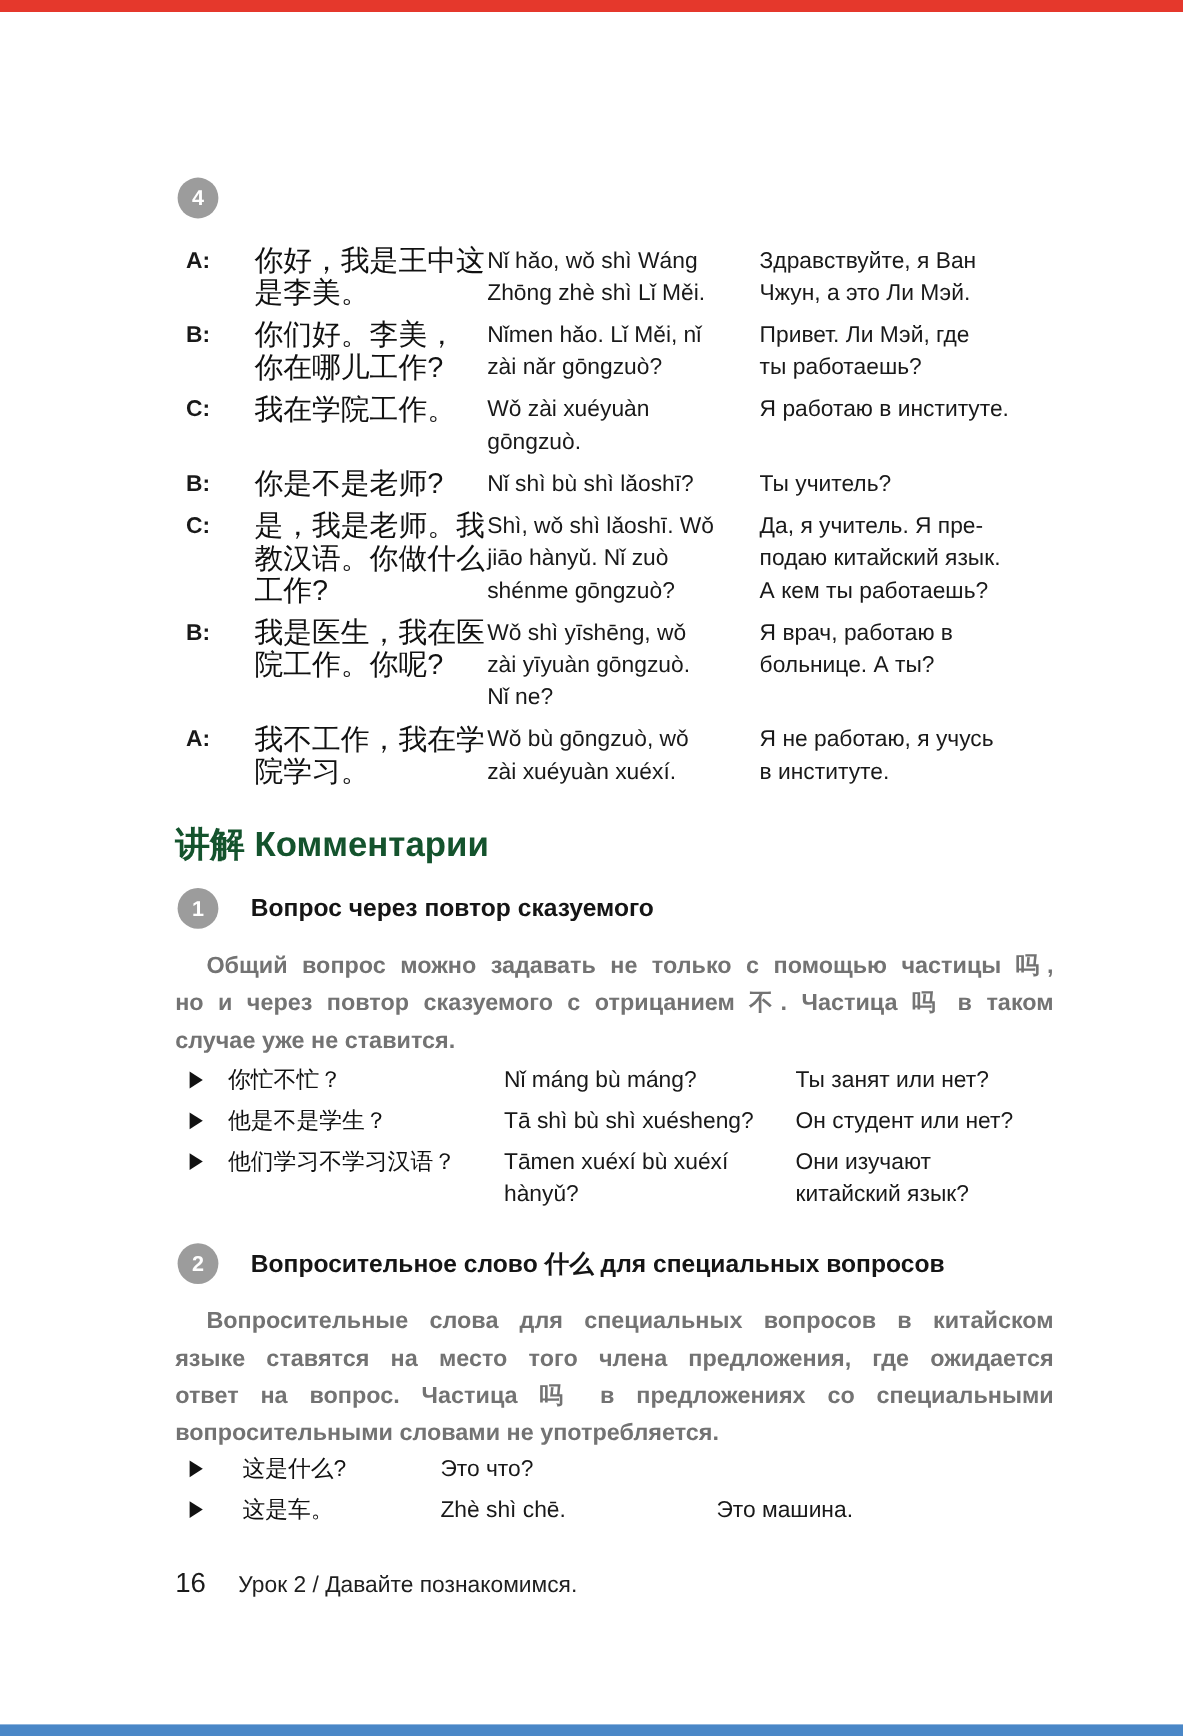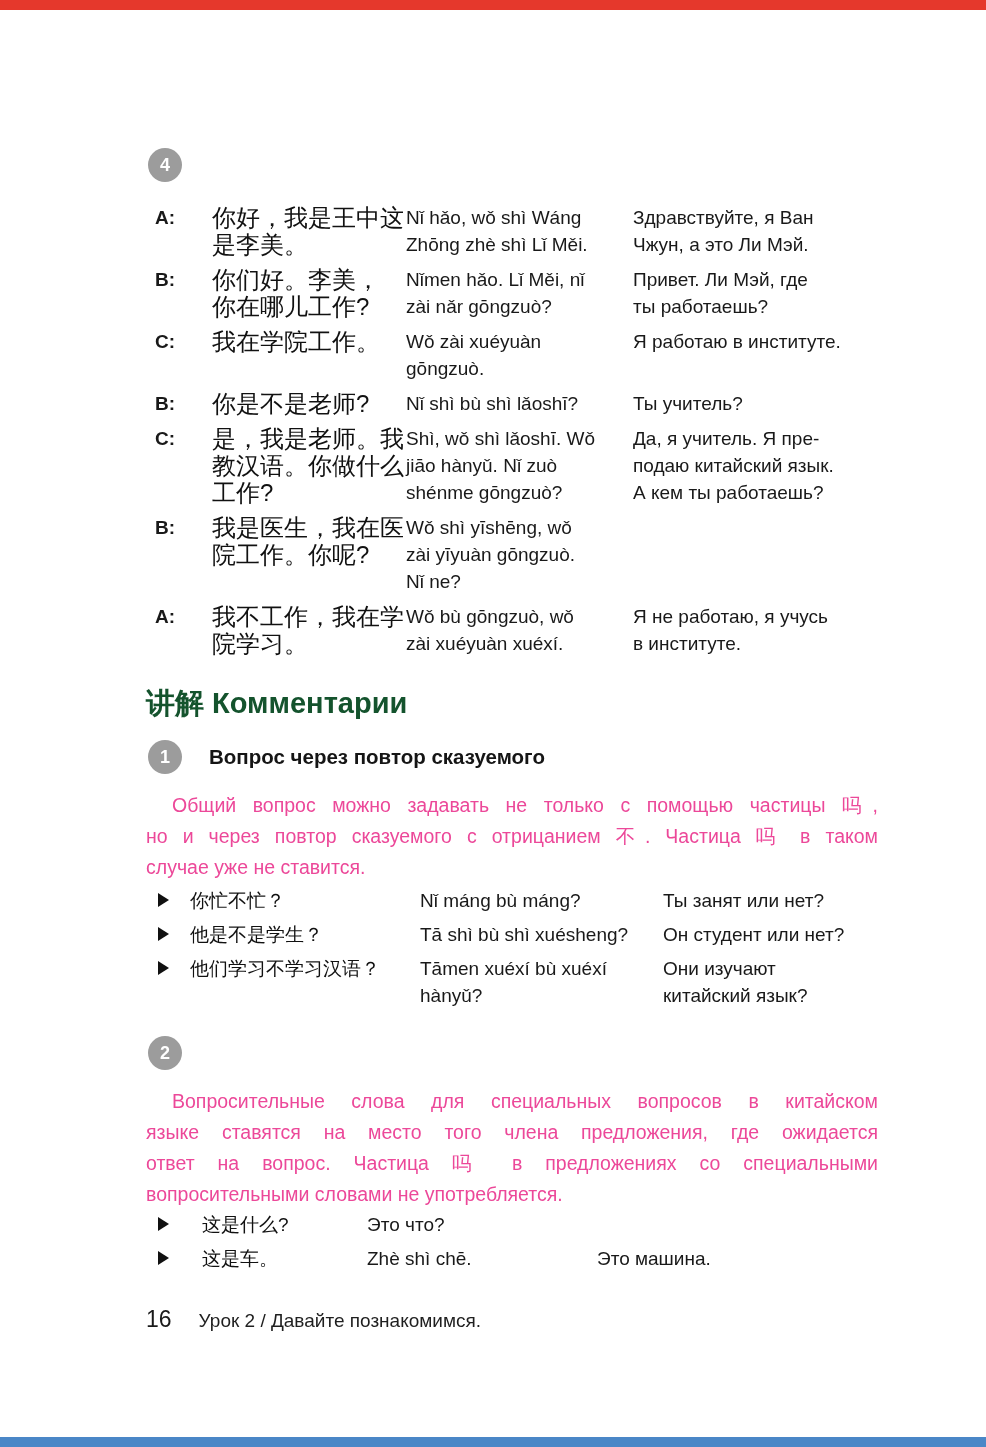--- a/index.html
+++ b/index.html
@@ -45,21 +45,21 @@
   }
   .section-head { position: absolute; left: 148px; display: flex; align-items: center; }
   #section1-head { top: 740px; }
   #section2-head { top: 1036px; }
   .section-head .heading {
     margin-left: 27px;
     font-size: 20.5px; font-weight: bold; color: #151515;
   }
   .para {
     position: absolute; left: 146px; width: 732px;
-    font-size: 19.5px; line-height: 31px; color: #ec4899;
+    font-size: 19.5px; line-height: 31px; color: #737373; font-weight: bold;
   }
   #para1 { top: 790px; }
   #para2 { top: 1086px; }
   .para .jline { text-align: justify; text-align-last: justify; }
   .para .lastline { text-align: left; }
   .para .indent { text-indent: 26px; }
 
   
   .examples { position: absolute; left: 146px; width: 740px; }
   #examples1 { top: 887px; }
@@ -133,20 +133,22 @@
 подаю китайский язык.
 А кем ты работаешь?</div>
   </div>
   <div class="dlg-row">
     <div class="dlg-cell speaker">B:</div>
     <div class="dlg-cell zh">我是医生，我在医
 院工作。你呢?</div>
     <div class="dlg-cell py">Wǒ shì yīshēng, wǒ
 zài yīyuàn gōngzuò.
 Nǐ ne?</div>
+    <div class="dlg-cell ru">Я врач, работаю в
+больнице. А ты?</div>
   </div>
   <div class="dlg-row">
     <div class="dlg-cell speaker">A:</div>
     <div class="dlg-cell zh">我不工作，我在学
 院学习。</div>
     <div class="dlg-cell py">Wǒ bù gōngzuò, wǒ
 zài xuéyuàn xuéxí.</div>
     <div class="dlg-cell ru">Я не работаю, я учусь
 в институте.</div>
   </div>
@@ -193,20 +195,21 @@
 hànyǔ?</div>
     <div class="ex-cell ru">Они изучают
 китайский язык?</div>
   </div>
 </div>
 
 <div id="section2-head" class="section-head">
   <div class="badge">
     <span>2</span>
   </div>
+  <div class="heading">Вопросительное слово 什么 для специальных вопросов</div>
 </div>
 
 <div id="para2" class="para">
   <div class="jline indent">Вопросительные слова для специальных вопросов в китайском</div>
   <div class="jline">языке ставятся на место того члена предложения, где ожидается</div>
   <div class="jline">ответ на вопрос. Частица 吗 в предложениях со специальными</div>
   <div class="lastline">вопросительными словами не употребляется.</div>
 </div>
 
 <div id="examples2" class="examples">

